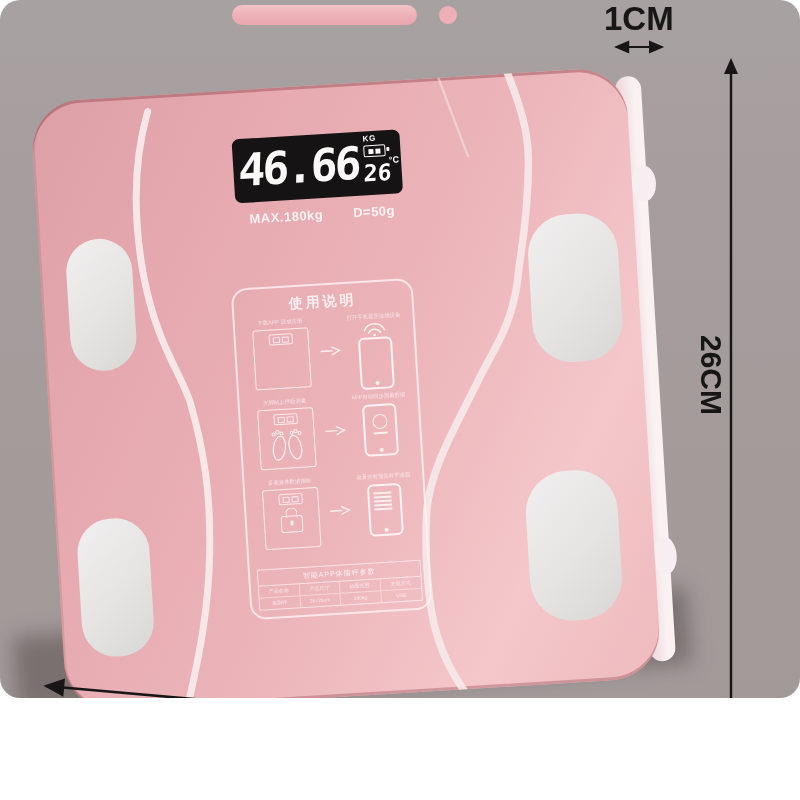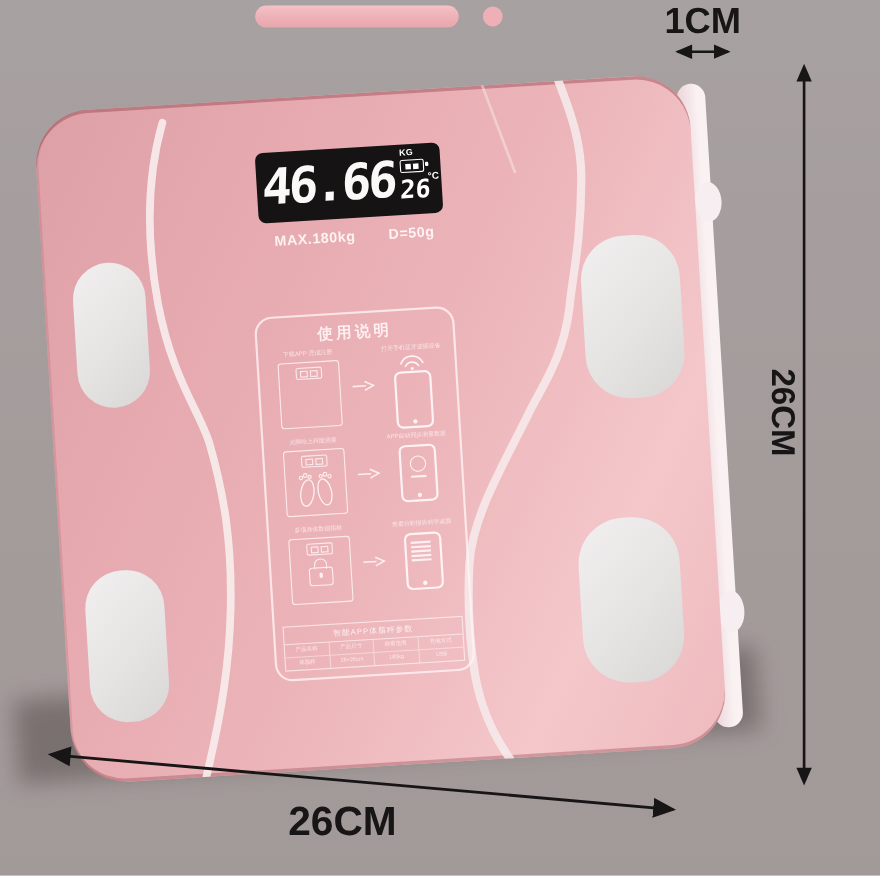--- a/index.html
+++ b/index.html
@@ -1,17 +1,17 @@
 <!DOCTYPE html>
 <html><head>
 <meta charset="utf-8">
 <style>
   html,body{margin:0;padding:0;}
   body{width:800px;height:800px;overflow:hidden;font-family:"Liberation Sans",sans-serif;}
-  .stage{position:relative;width:800px;height:796px;background:linear-gradient(180deg,#a8a1a1 0%,#a49b9b 55%,#a29999 100%);overflow:hidden;}
+  .stage{position:relative;width:800px;height:698px;background:linear-gradient(180deg,#a8a1a1 0%,#a49b9b 55%,#a29999 100%);overflow:hidden;border-radius:20px;}
 
   
   .side-bar{position:absolute;left:232px;top:5px;width:185px;height:20px;border-radius:10px;
     background:linear-gradient(180deg,#f3c2c7 0%,#ecafb5 60%,#e7a7ad 100%);}
   .side-dot{position:absolute;left:439px;top:6px;width:18px;height:18px;border-radius:50%;background:#eeafb6;}
 
   
   .floor-shadow{position:absolute;left:14px;top:612px;width:676px;height:76px;
     background:rgba(64,56,56,.42);filter:blur(10px);transform:rotate(-4.2deg);z-index:1;}
 

